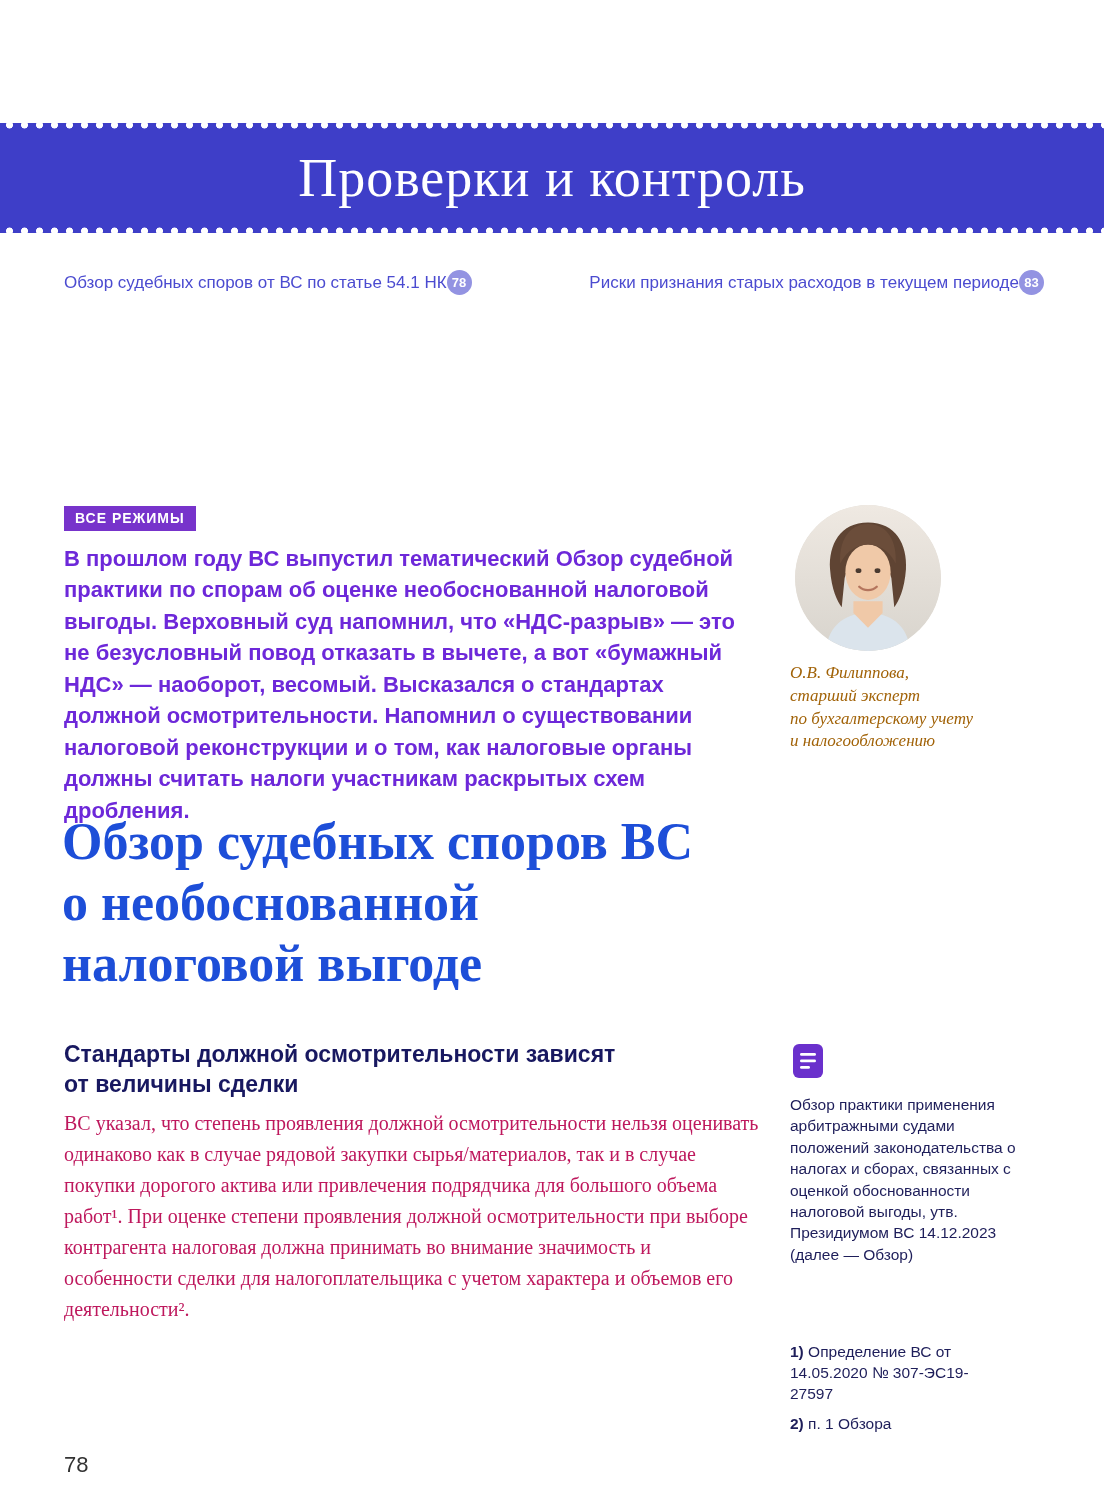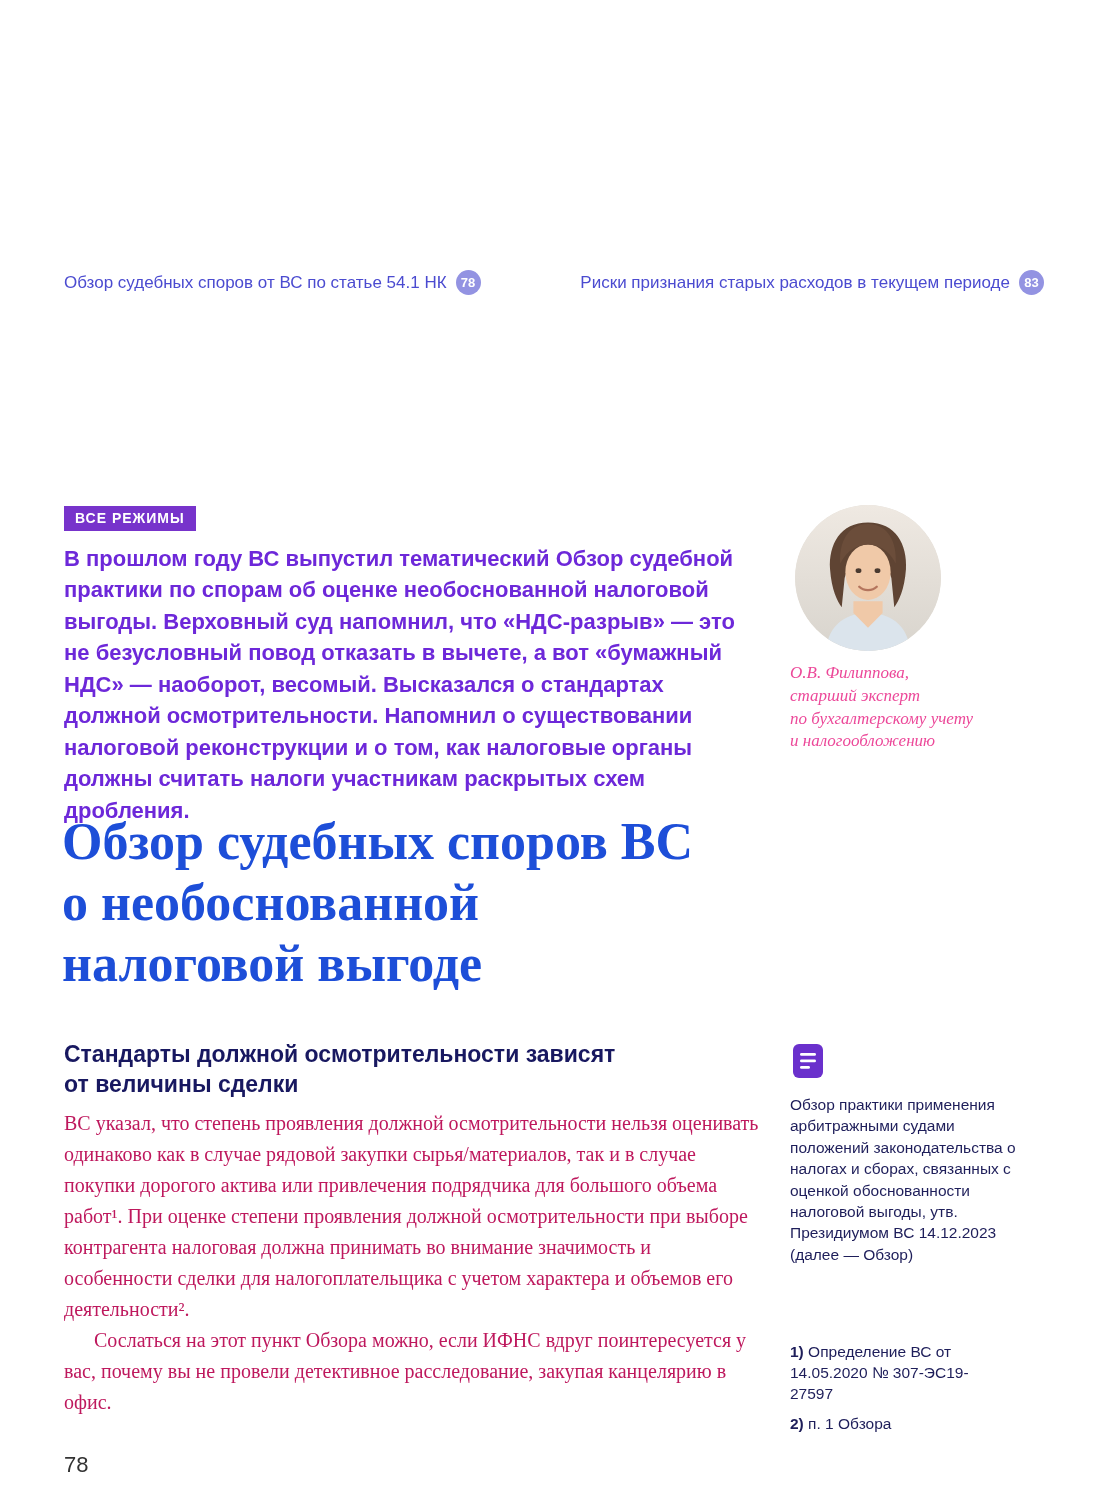--- a/index.html
+++ b/index.html
@@ -27,21 +27,21 @@
   .banner-title {
     color: #ffffff; font-family: "Liberation Serif", serif;
     font-size: 54px; font-weight: 400; letter-spacing: 1px;
   }
 
   
   .toc {
     position: absolute; left: 64px; right: 60px; top: 270px;
     display: flex; justify-content: space-between; align-items: center;
   }
-  .toc-item { display: inline-flex; align-items: center; gap: 9px; cursor: pointer; }
+  .toc-item { display: inline-flex; align-items: center; cursor: pointer; }
   .toc-label { color: #4b4bd0; font-size: 17px; }
   .toc-badge {
     width: 25px; height: 25px; border-radius: 50%;
     background: #9393e2; color: #ffffff;
     display: inline-flex; align-items: center; justify-content: center;
     font-size: 13px; font-weight: bold; flex: 0 0 auto;
   }
 
   
   .regime-badge {
@@ -60,21 +60,21 @@
 
   
   .author-photo {
     position: absolute; left: 795px; top: 505px; width: 146px; height: 146px;
     border-radius: 50%; overflow: hidden; background: #e6e1da;
   }
   .author-photo svg { display: block; width: 100%; height: 100%; }
   .author-caption {
     position: absolute; left: 790px; top: 662px; width: 240px;
     font-family: "Liberation Serif", serif; font-style: italic;
-    font-size: 17px; line-height: 1.34; color: #ec4899;
+    font-size: 17px; line-height: 1.34; color: #a16207;
     white-space: pre-line;
   }
 
   
   .headline {
     position: absolute; left: 62px; top: 812px; width: 740px;
     font-family: "Liberation Serif", serif; font-weight: bold;
     font-size: 52px; line-height: 1.17; color: #1d4ed8;
     white-space: pre-line;
   }
@@ -110,20 +110,23 @@
   .page-number {
     position: absolute; left: 64px; top: 1452px;
     font-size: 22px; color: #333333;
   }
 </style>
 </head>
 <body>
 
 <div class="page">
 
+  <div class="banner">
+    <div class="banner-title">Проверки и контроль</div>
+  </div>
 
   <div class="toc">
     <div class="toc-item">
       <span class="toc-label">Обзор судебных споров от ВС по статье 54.1 НК</span>
       <span class="toc-badge">78</span>
     </div>
     <div class="toc-item">
       <span class="toc-label">Риски признания старых расходов в текущем периоде</span>
       <span class="toc-badge">83</span>
     </div>
@@ -160,21 +163,20 @@
 
   <h1 class="headline">Обзор судебных споров ВС
 о необоснованной
 налоговой выгоде</h1>
 
   <h2 class="section-heading">Стандарты должной осмотрительности зависят
 от величины сделки</h2>
 
   <div class="body-copy">
     <p>ВС указал, что степень проявления должной осмотрительности нельзя оценивать одинаково как в случае рядовой закупки сырья/материалов, так и в случае покупки дорогого актива или привлечения подрядчика для большого объема работ¹. При оценке степени проявления должной осмотрительности при выборе контрагента налоговая должна принимать во внимание значимость и особенности сделки для налогоплательщика с учетом характера и объемов его деятельности².</p>
-    <p>Сослаться на этот пункт Обзора можно, если ИФНС вдруг поинтересуется у вас, почему вы не провели детективное расследование, закупая канцелярию в офис.</p>
   </div>
 
   <div class="doc-icon">
     <svg viewBox="0 0 34 38" aria-hidden="true">
       <rect x="2" y="2" width="30" height="34" rx="6" fill="#6a30cc"></rect>
       <rect x="9" y="11" width="16" height="2.8" rx="1.4" fill="#ffffff"></rect>
       <rect x="9" y="17.5" width="16" height="2.8" rx="1.4" fill="#ffffff"></rect>
       <rect x="9" y="24" width="10" height="2.8" rx="1.4" fill="#ffffff"></rect>
     </svg>
   </div>

